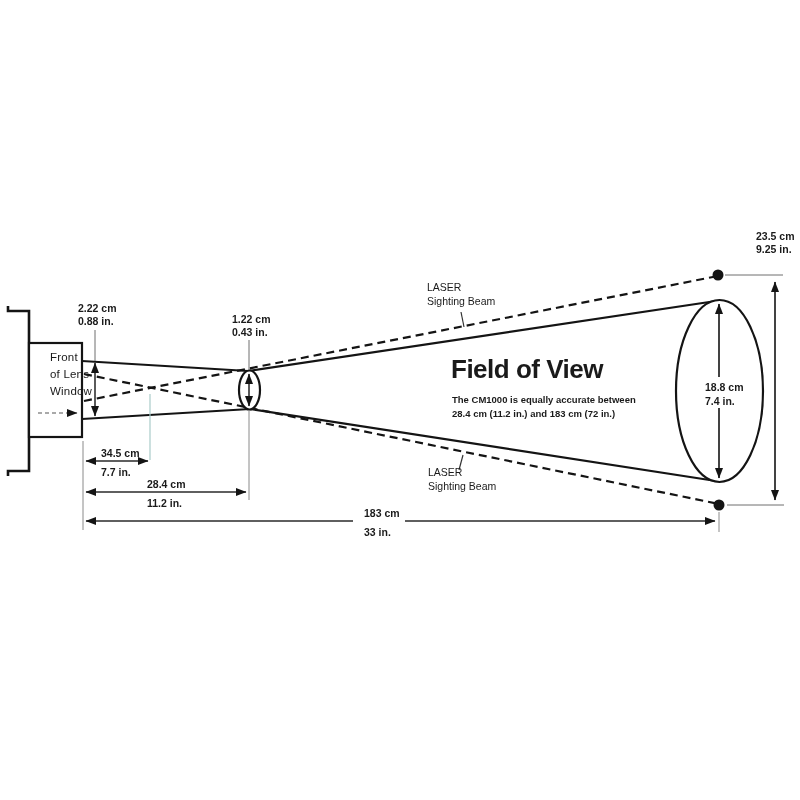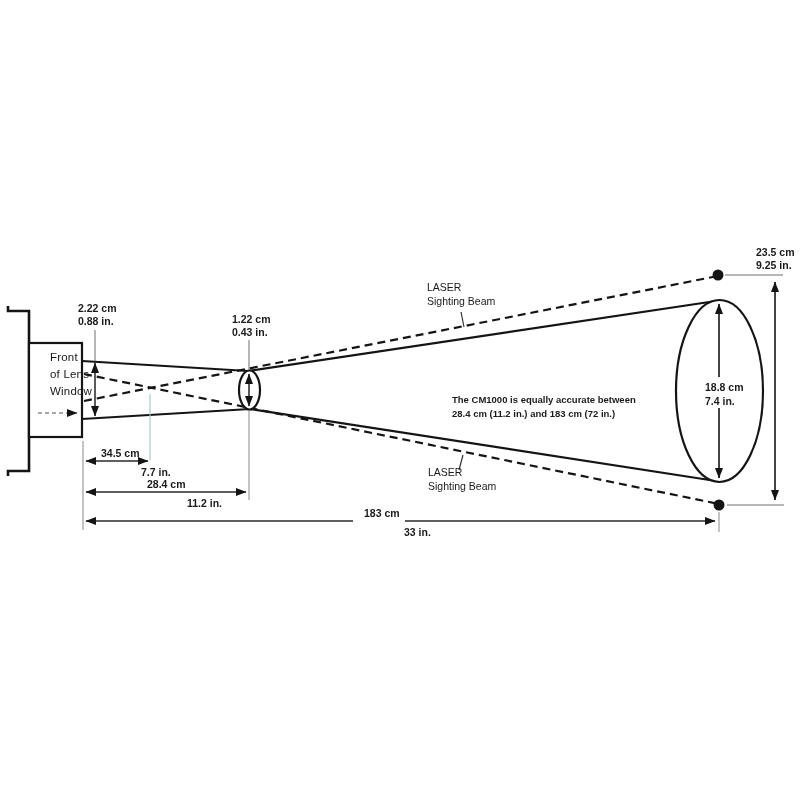--- a/index.html
+++ b/index.html
@@ -5,21 +5,21 @@
   html,body{margin:0;padding:0;background:#fff;}
   #stage{
     position:relative;width:800px;height:800px;background:#ffffff;
     font-family:"Liberation Sans",sans-serif;color:#1a1a1a;overflow:hidden;
   }
   #linework{position:absolute;left:0;top:0;z-index:0;}
   .lbl{position:absolute;z-index:2;white-space:nowrap;}
   .dim{font-size:10.5px;font-weight:700;line-height:13px;}
   .dim .ln{display:block;}
   .straddle .ln{line-height:12px;}
-  .straddle .ln.second{margin-top:7px;margin-left:40px;}
+  .straddle .ln.second{margin-top:7px;}
   .lens-label{font-size:11.5px;font-weight:400;line-height:17px;letter-spacing:.2px;margin-left:12px;}
   .laser-label{font-size:10.5px;font-weight:400;line-height:14px;}
   .fov-title{font-size:26px;font-weight:700;letter-spacing:-0.5px;line-height:30px;}
   .fov-sub{font-size:9.5px;font-weight:700;line-height:13.5px;}
   .note{font-family:"Liberation Serif",serif;font-size:16px;font-weight:400;}
 </style>
 </head>
 <body>
 
 <div id="stage">
@@ -96,40 +96,41 @@
   <div class="lbl dim straddle" style="left:147px;top:478px;">
     <span class="ln">28.4 cm</span>
     <span class="ln second">11.2 in.</span>
   </div>
 
   <div class="lbl dim straddle" style="left:364px;top:507px;">
     <span class="ln">183 cm</span>
     <span class="ln second">33 in.</span>
   </div>
 
-  <div class="lbl dim" style="left:756px;top:230px;margin-top:16px;">
+  <div class="lbl dim" style="left:756px;top:230px;">
     <span class="ln">23.5 cm</span>
     <span class="ln">9.25 in.</span>
   </div>
 
   <div class="lbl dim" style="left:705px;top:380px;line-height:14px;">
     <span class="ln">18.8 cm</span>
     <span class="ln">7.4 in.</span>
   </div>
 
   <div class="lbl laser-label" style="left:427px;top:280px;">
     <span style="display:block">LASER</span>
     <span style="display:block">Sighting Beam</span>
   </div>
 
   <div class="lbl laser-label" style="left:428px;top:465px;">
     <span style="display:block">LASER</span>
     <span style="display:block">Sighting Beam</span>
   </div>
 
+  <div class="lbl fov-title" style="left:451px;top:354px;">Field of View</div>
 
   <div class="lbl fov-sub" style="left:452px;top:393px;">
     <span style="display:block">The CM1000 is equally accurate between</span>
     <span style="display:block">28.4 cm (11.2 in.) and 183 cm (72 in.)</span>
   </div>
 
 
 </div>
 
 </body></html>

